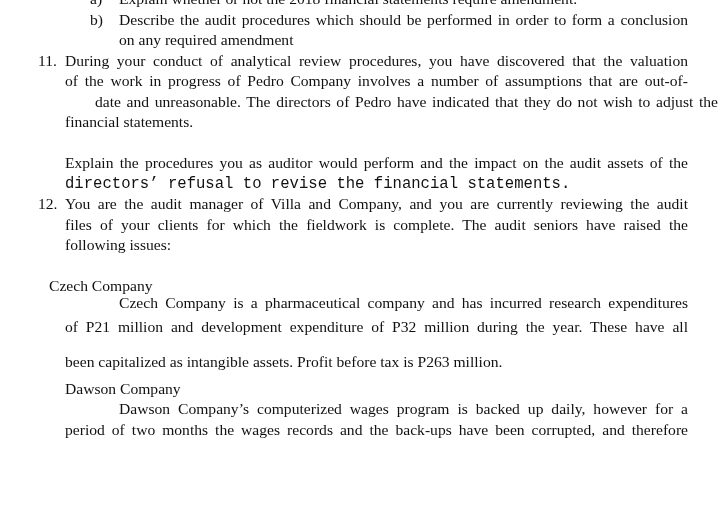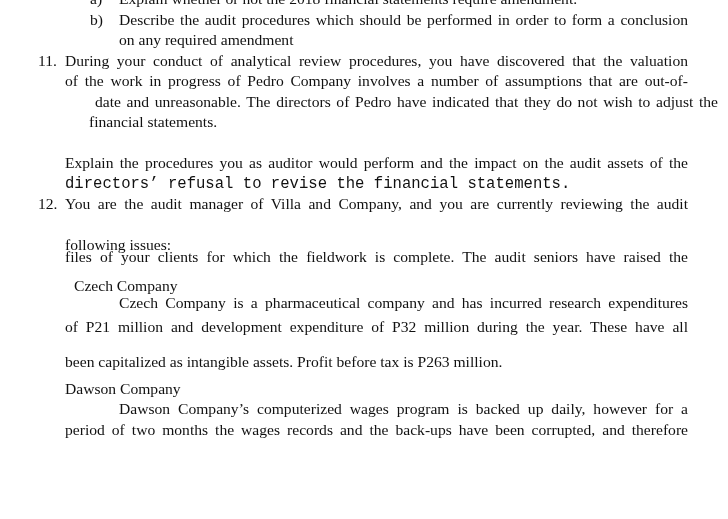--- a/index.html
+++ b/index.html
@@ -47,34 +47,34 @@
     <span class="line" style="left:90px; top:20.5px;">b)</span>
     <span class="line just" style="left:119px; top:20.5px; width:569px;">Describe the audit procedures which should be performed in order to form a conclusion</span>
     <span class="line" style="left:119px; top:41px;">on any required amendment</span>
   </div>
 
   <div>
     <span class="line" style="left:38px; top:61.5px;">11.</span>
     <span class="line just" style="left:65px; top:61.5px; width:623px;">During your conduct of analytical review procedures, you have discovered that the valuation</span>
     <span class="line just" style="left:65px; top:82px; width:623px;">of the work in progress of Pedro Company involves a number of assumptions that are out-of-</span>
     <span class="line just" style="left:65px; top:102.5px; width:623px;margin-left:30px;">date and unreasonable. The directors of Pedro have indicated that they do not wish to adjust the</span>
-    <span class="line" style="left:65px; top:123px;margin-left:24px;">financial statements.</span>
+    <span class="line" style="left:65px; top:123px;">financial statements.</span>
 
     <span class="line just" style="left:65px; top:164px; width:623px;">Explain the procedures you as auditor would perform and the impact on the audit assets of the</span>
     <span class="line" style="left:65px; top:184.5px;font-family:Liberation Mono, monospace;">directors’ refusal to revise the financial statements.</span>
   </div>
 
   <div>
     <span class="line" style="left:38px; top:205px;">12.</span>
     <span class="line just" style="left:65px; top:205px; width:623px;">You are the audit manager of Villa and Company, and you are currently reviewing the audit</span>
-    <span class="line just" style="left:65px; top:225.5px; width:623px;margin-top:32px;">files of your clients for which the fieldwork is complete. The audit seniors have raised the</span>
+    <span class="line just" style="left:65px; top:225.5px; width:623px;">files of your clients for which the fieldwork is complete. The audit seniors have raised the</span>
     <span class="line" style="left:65px; top:246px;">following issues:</span>
 
     <div>
-      <span class="line" style="left:74px; top:287px;">Czech Company</span>
+      <span class="line" style="left:49px; top:287px;">Czech Company</span>
       <span class="line just" style="left:119px; top:304px; width:569px;">Czech Company is a pharmaceutical company and has incurred research expenditures</span>
       <span class="line just" style="left:65px; top:328px; width:623px;">of P21 million and development expenditure of P32 million during the year. These have all</span>
       <span class="line" style="left:65px; top:363px;">been capitalized as intangible assets. Profit before tax is P263 million.</span>
     </div>
 
     <div>
       <span class="line" style="left:65px; top:389.5px;">Dawson Company</span>
       <span class="line just" style="left:119px; top:410px; width:569px;">Dawson Company’s computerized wages program is backed up daily, however for a</span>
       <span class="line just" style="left:65px; top:430.5px; width:623px;">period of two months the wages records and the back-ups have been corrupted, and therefore</span>
     </div>

